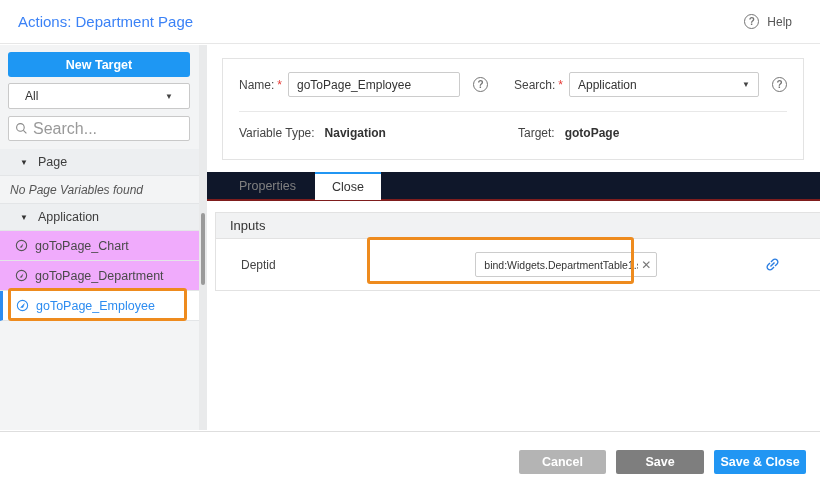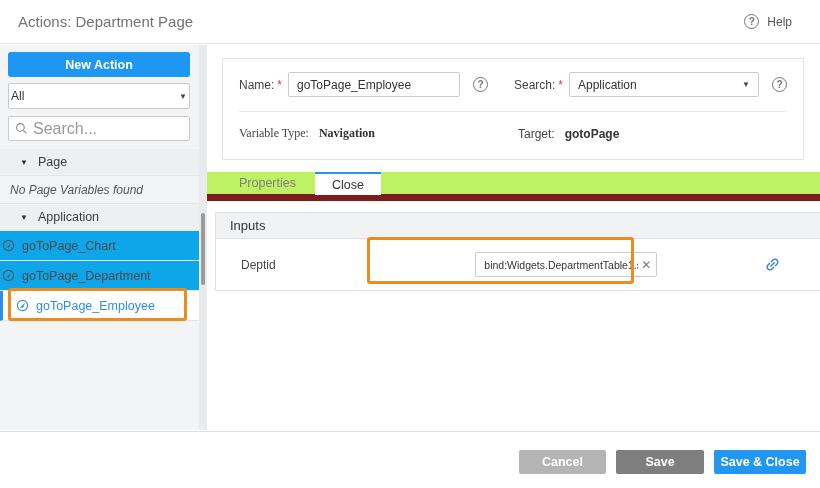--- a/index.html
+++ b/index.html
@@ -3,52 +3,52 @@
 <meta charset="utf-8">
 <style>
   * { margin:0; padding:0; box-sizing:border-box; }
   html,body { width:820px; height:488px; overflow:hidden; }
   .page { position:relative; width:820px; height:488px; background:#fff;
           font-family:"Liberation Sans", sans-serif; color:#3c3c3c; }
 
   
   .header { position:absolute; top:0; left:0; right:0; height:44px; background:#fff;
             border-bottom:1px solid #e7e7e7; z-index:2; }
-  .header .title { position:absolute; left:18px; top:0; line-height:44px; font-size:15px; color:#737373; }
+  .header .title { position:absolute; left:18px; top:0; line-height:44px; font-size:15px; color:#3b82f6; }
   .help { position:absolute; right:28px; top:14px; display:flex; align-items:center; gap:8px;
           color:#555; font-size:12px; cursor:pointer; }
   .qicon { width:15px; height:15px; min-width:15px; border:1px solid #757575; border-radius:50%;
            color:#757575; font-size:10px; font-weight:bold; display:inline-flex;
            align-items:center; justify-content:center; background:#fff; }
 
   
   .sidebar { position:absolute; left:0; top:45px; width:199px; height:385px; background:#f3f4f5; }
   .gutter  { position:absolute; left:199px; top:45px; width:8px; height:385px; background:#e9eaeb; }
   .sthumb  { position:absolute; left:2px; top:168px; width:4px; height:72px; background:#9a9a9a; border-radius:2px; }
   .btn-new { position:absolute; left:8px; top:7px; width:182px; height:25px; background:#1e97f3;
              color:#fff; font-size:12.5px; font-weight:bold; border:none; border-radius:3px;
              cursor:pointer; font-family:inherit; }
   .select-all { position:absolute; left:8px; top:38px; width:182px; height:26px; background:#fff;
              border:1px solid #c9c9c9; border-radius:2px; font-size:12px; color:#333;
-             display:flex; align-items:center; justify-content:space-between; padding:0 2px; cursor:pointer; }
+             display:flex; align-items:center; justify-content:space-between; padding:0 16px; cursor:pointer; }
   .caret { font-size:8px; color:#444; }
   .search { position:absolute; left:8px; top:71px; width:182px; height:25px; background:#fff;
              border:1px solid #c9c9c9; border-radius:2px; display:flex; align-items:center;
              padding:0 6px; gap:5px; }
   .search input { border:none; outline:none; font-size:16px; width:100%; color:#333;
              background:transparent; font-family:inherit; }
   .search input::placeholder { color:#999; }
   .tree { position:absolute; left:0; top:104px; right:0; }
   .trow { display:flex; align-items:center; border-bottom:1px solid #e3e5e7; }
   .group { height:27px; background:#edeff1; font-size:12.5px; color:#3d3d3d; padding-left:20px;
            gap:10px; cursor:pointer; }
   .tri { font-size:8px; color:#333; }
   .emptyrow { height:28px; font-style:italic; color:#555; font-size:12px; padding-left:10px;
            background:#f3f4f5; }
-  .item { height:30px; background:#0ea5e9; font-size:12.5px; color:#4a4a4a; padding-left:2px;
+  .item { height:30px; background:#f0abfc; font-size:12.5px; color:#4a4a4a; padding-left:15px;
            gap:7px; cursor:pointer; }
   .item.selected { background:#fff; color:#2d8cf0; border-left:3px solid #2d8cf0; padding-left:13px; }
   .item .ticon { display:inline-flex; width:13px; height:13px; }
   .item.selected .ticon svg * { stroke:#2d8cf0; fill-opacity:1; }
 
   
   .main { position:absolute; left:207px; top:45px; width:613px; height:385px; background:#fff; }
   .card { position:absolute; left:15px; top:13px; width:582px; height:102px;
           border:1px solid #e3e3e3; background:#fff; }
   .frow1 { position:absolute; left:16px; top:12px; right:16px; height:27px; display:flex; align-items:center; }
@@ -57,26 +57,26 @@
   .lab { font-size:12px; color:#444; white-space:nowrap; }
   .req { color:#e53935; margin:0 6px 0 3px; font-size:12px; }
   .tinput { height:25px; border:1px solid #ccc; border-radius:2px; font-size:12px; color:#333;
             padding:0 8px; font-family:inherit; outline:none; }
   .fselect { width:190px; height:25px; border:1px solid #ccc; border-radius:2px; background:#fff;
             font-size:12px; color:#333; display:flex; align-items:center; justify-content:space-between;
             padding:0 8px; cursor:pointer; }
   .cdivider { position:absolute; left:16px; right:16px; top:52px; border-top:1px solid #e8e8e8; }
   .frow2 { position:absolute; left:16px; top:67px; right:16px; display:flex; align-items:center;
             font-size:12px; color:#444; }
-  .frow2 .col1 { width:279px; display:flex; gap:10px;font-family:Liberation Serif, serif; }
+  .frow2 .col1 { width:279px; display:flex; gap:10px; }
   .frow2 .col2 { display:flex; gap:10px; }
   .bval { font-weight:bold; color:#333; }
 
-  .tabbar { position:absolute; left:0; top:127px; width:613px; height:29px; background:#bef264;
-            border-bottom:7px solid #7f1d1d; display:flex; padding-left:13px; }
+  .tabbar { position:absolute; left:0; top:127px; width:613px; height:29px; background:#0f172a;
+            border-bottom:2px solid #7f1d1d; display:flex; padding-left:13px; }
   .tab { padding:0 19px; font-size:12.5px; color:#808080; display:flex; align-items:center; cursor:pointer; }
   .tab.active { background:#fff; color:#333; border-top:2px solid #2196f3; margin-bottom:-1px; padding:0 17px; }
 
   .inputs { position:absolute; left:8px; top:167px; width:692px; border:1px solid #e2e2e2; background:#fff; }
   .inputs-head { height:26px; background:#f1f2f3; border-bottom:1px solid #e2e2e2; display:flex;
             align-items:center; justify-content:space-between; padding:0 14px; }
   .inputs-title { font-size:13px; color:#333; }
   .inputs-body { height:51px; display:flex; align-items:center; padding-left:25px;justify-content:space-between; }
   .dlabel { width:138px; font-size:12px; color:#444; }
   .bindbox { width:182px; height:25px; border:1px solid #ccc; border-radius:2px; background:#fff;
@@ -108,21 +108,21 @@
 
   <div class="header">
     <div class="title">Actions: Department Page</div>
     <div class="help">
       <span class="qicon">?</span>
       <span>Help</span>
     </div>
   </div>
 
   <div class="sidebar">
-    <button class="btn-new">New Action</button>
+    <button class="btn-new">New Target</button>
 
     <div class="select-all">
       <span>All</span>
       <span class="caret">▼</span>
     </div>
 
     <div class="search">
       <span style="display:inline-flex;">
         <svg width="13" height="13" viewBox="0 0 24 24">
             <circle cx="10" cy="10" r="7" fill="none" stroke="#888" stroke-width="2"></circle>

